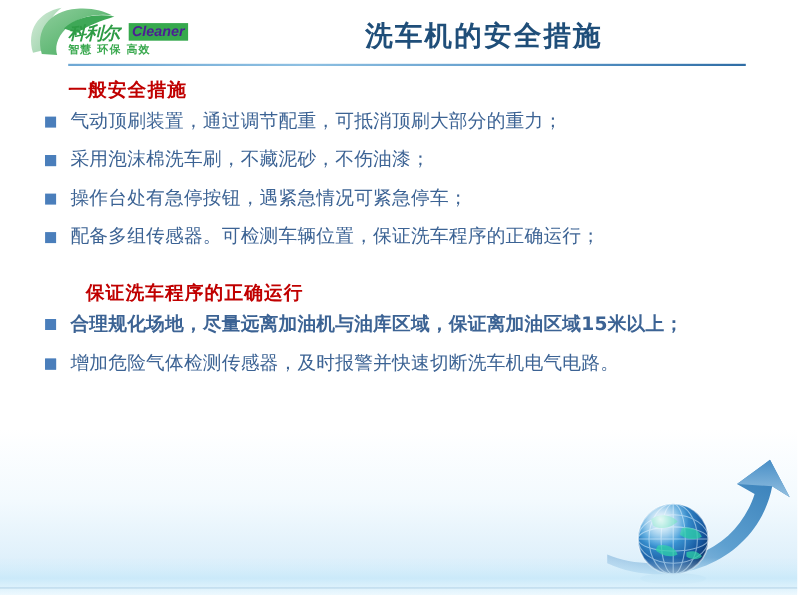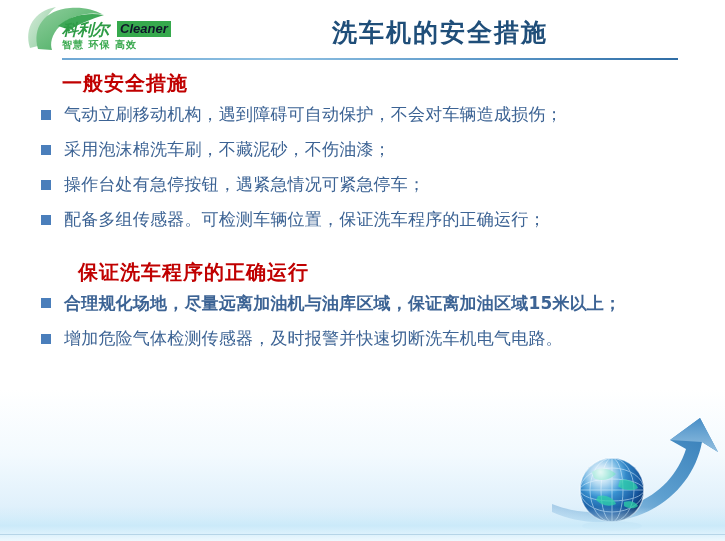--- a/index.html
+++ b/index.html
@@ -76,21 +76,21 @@
     font-style: italic;
     color: #2e9c46;
     letter-spacing: -0.5px;
     white-space: nowrap;
   }
   .logo-en {
     position: absolute;
     left: 117px;
     top: 21px;
     background: #36a94d;
-    color: #0f172a;
+    color: #4c1d95;
     font-family: "Liberation Sans", sans-serif;
     font-size: 13px;
     font-weight: bold;
     font-style: italic;
     padding: 0px 3px 1px 3px;
     line-height: 15px;
     white-space: nowrap;
   }
   .logo-slogan {
     position: absolute;
@@ -130,21 +130,21 @@
   
   .content {
     position: absolute;
     left: 0;
     top: 62px;
     width: 725px;
   }
 
   .section-head {
     font-family: "DejaVu Sans", sans-serif;
-    font-size: 20px;
+    font-size: 17px;
     font-weight: bold;
     color: #c00000;
     letter-spacing: 1px;
     white-space: nowrap;
   }
   .section-head.first {
     margin: 8px 0 0 62px;
   }
   .section-head.second {
     margin: 22px 0 0 78px;
@@ -229,21 +229,24 @@
     <div class="title-rule"></div>
   </div>
 
   <div class="content">
 
     <div class="section-head first">一般安全措施</div>
 
     <ul class="bullets group-a">
       <li>
         <span class="sq"></span>
-        <span>气动立刷移动机构，遇到障碍可自动保护，不会对车辆造成损伤；</span>
+        <span>气动顶刷装置，通过调节配重，可抵消顶刷大部分的重力；</span>
+      </li>
+      <li>
+        <span class="sq"></span>
       </li>
       <li>
         <span class="sq"></span>
         <span>采用泡沫棉洗车刷，不藏泥砂，不伤油漆；</span>
       </li>
       <li>
         <span class="sq"></span>
         <span>操作台处有急停按钮，遇紧急情况可紧急停车；</span>
       </li>
       <li>

